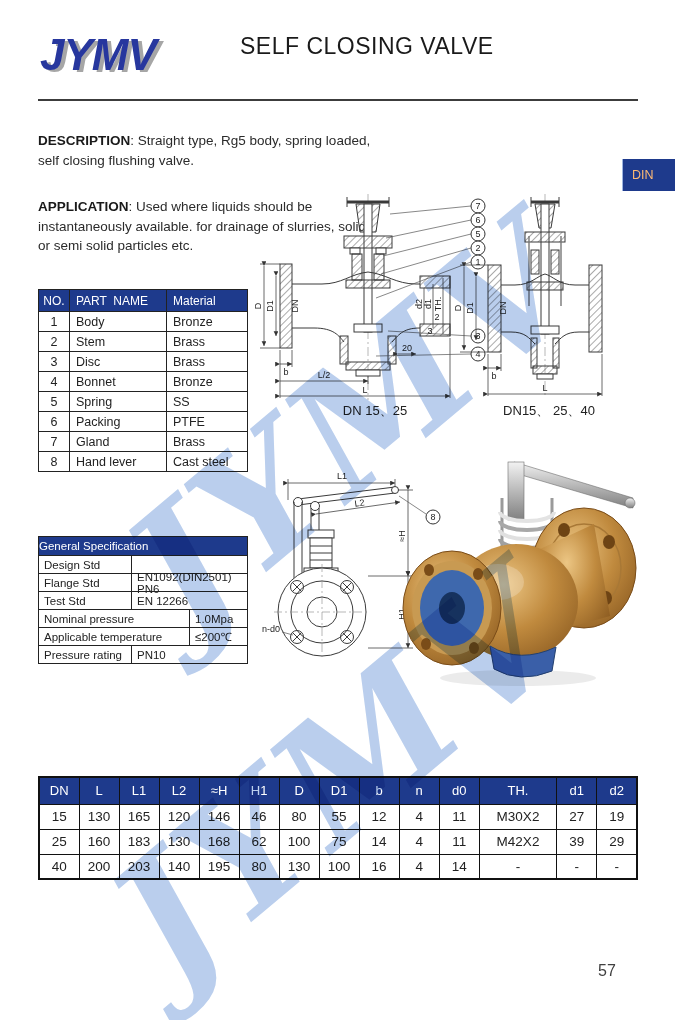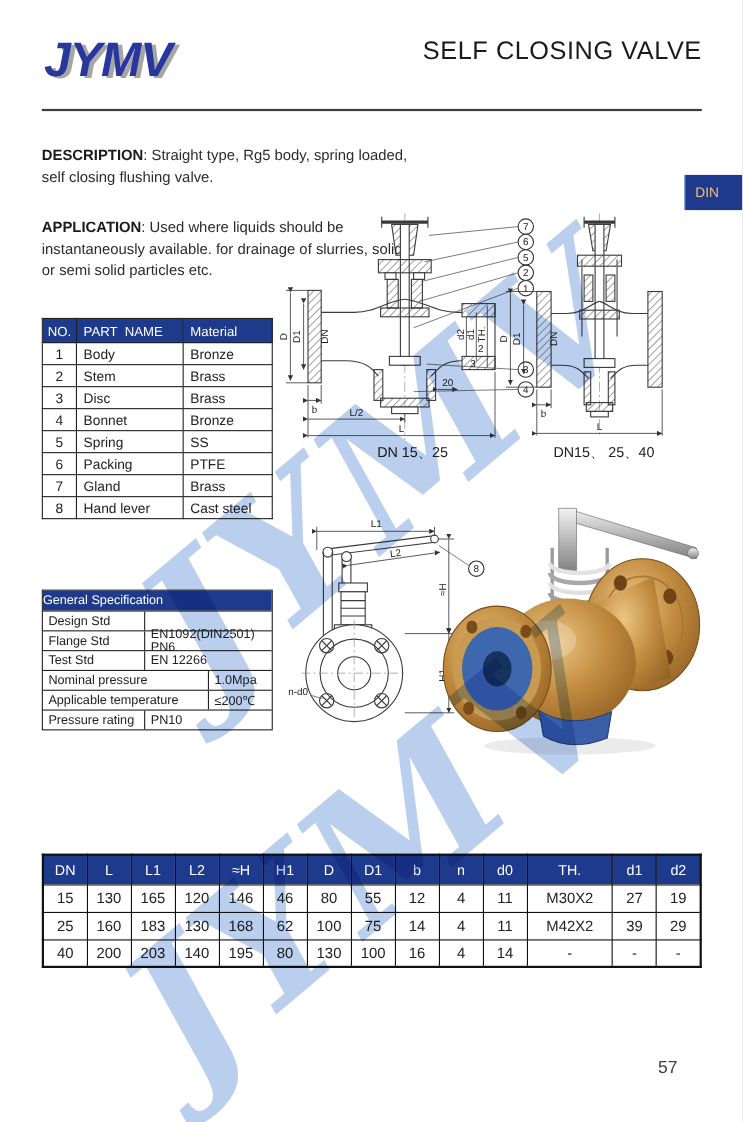--- a/index.html
+++ b/index.html
@@ -11,21 +11,21 @@
   }
   
   .logo {
     position:absolute; left:40px; top:30px;
     font-size:44px; font-weight:bold; font-style:italic;
     letter-spacing:-1px; color:#27379e;
     text-shadow:4px 2px 0 #a6a6a6;
   }
   .title {
     position:absolute; left:240px; top:33px; width:398px;
-    text-align:right; font-size:23px; color:#1a1a1a; letter-spacing:0.5px;
+    text-align:left; font-size:23px; color:#1a1a1a; letter-spacing:0.5px;
   }
   .model {
     position:absolute; left:240px; top:62px; width:398px;
     text-align:right; font-size:17px; color:#1a1a1a;
   }
   .rule { position:absolute; left:38px; top:99px; width:600px; height:2px; background:#3c3c3c; }
   
   .para { position:absolute; left:38px; width:340px; font-size:13.5px; line-height:1.45; color:#2b2b2b; }
   .para b { color:#1a1a1a; }
   .desc { top:131px; }

